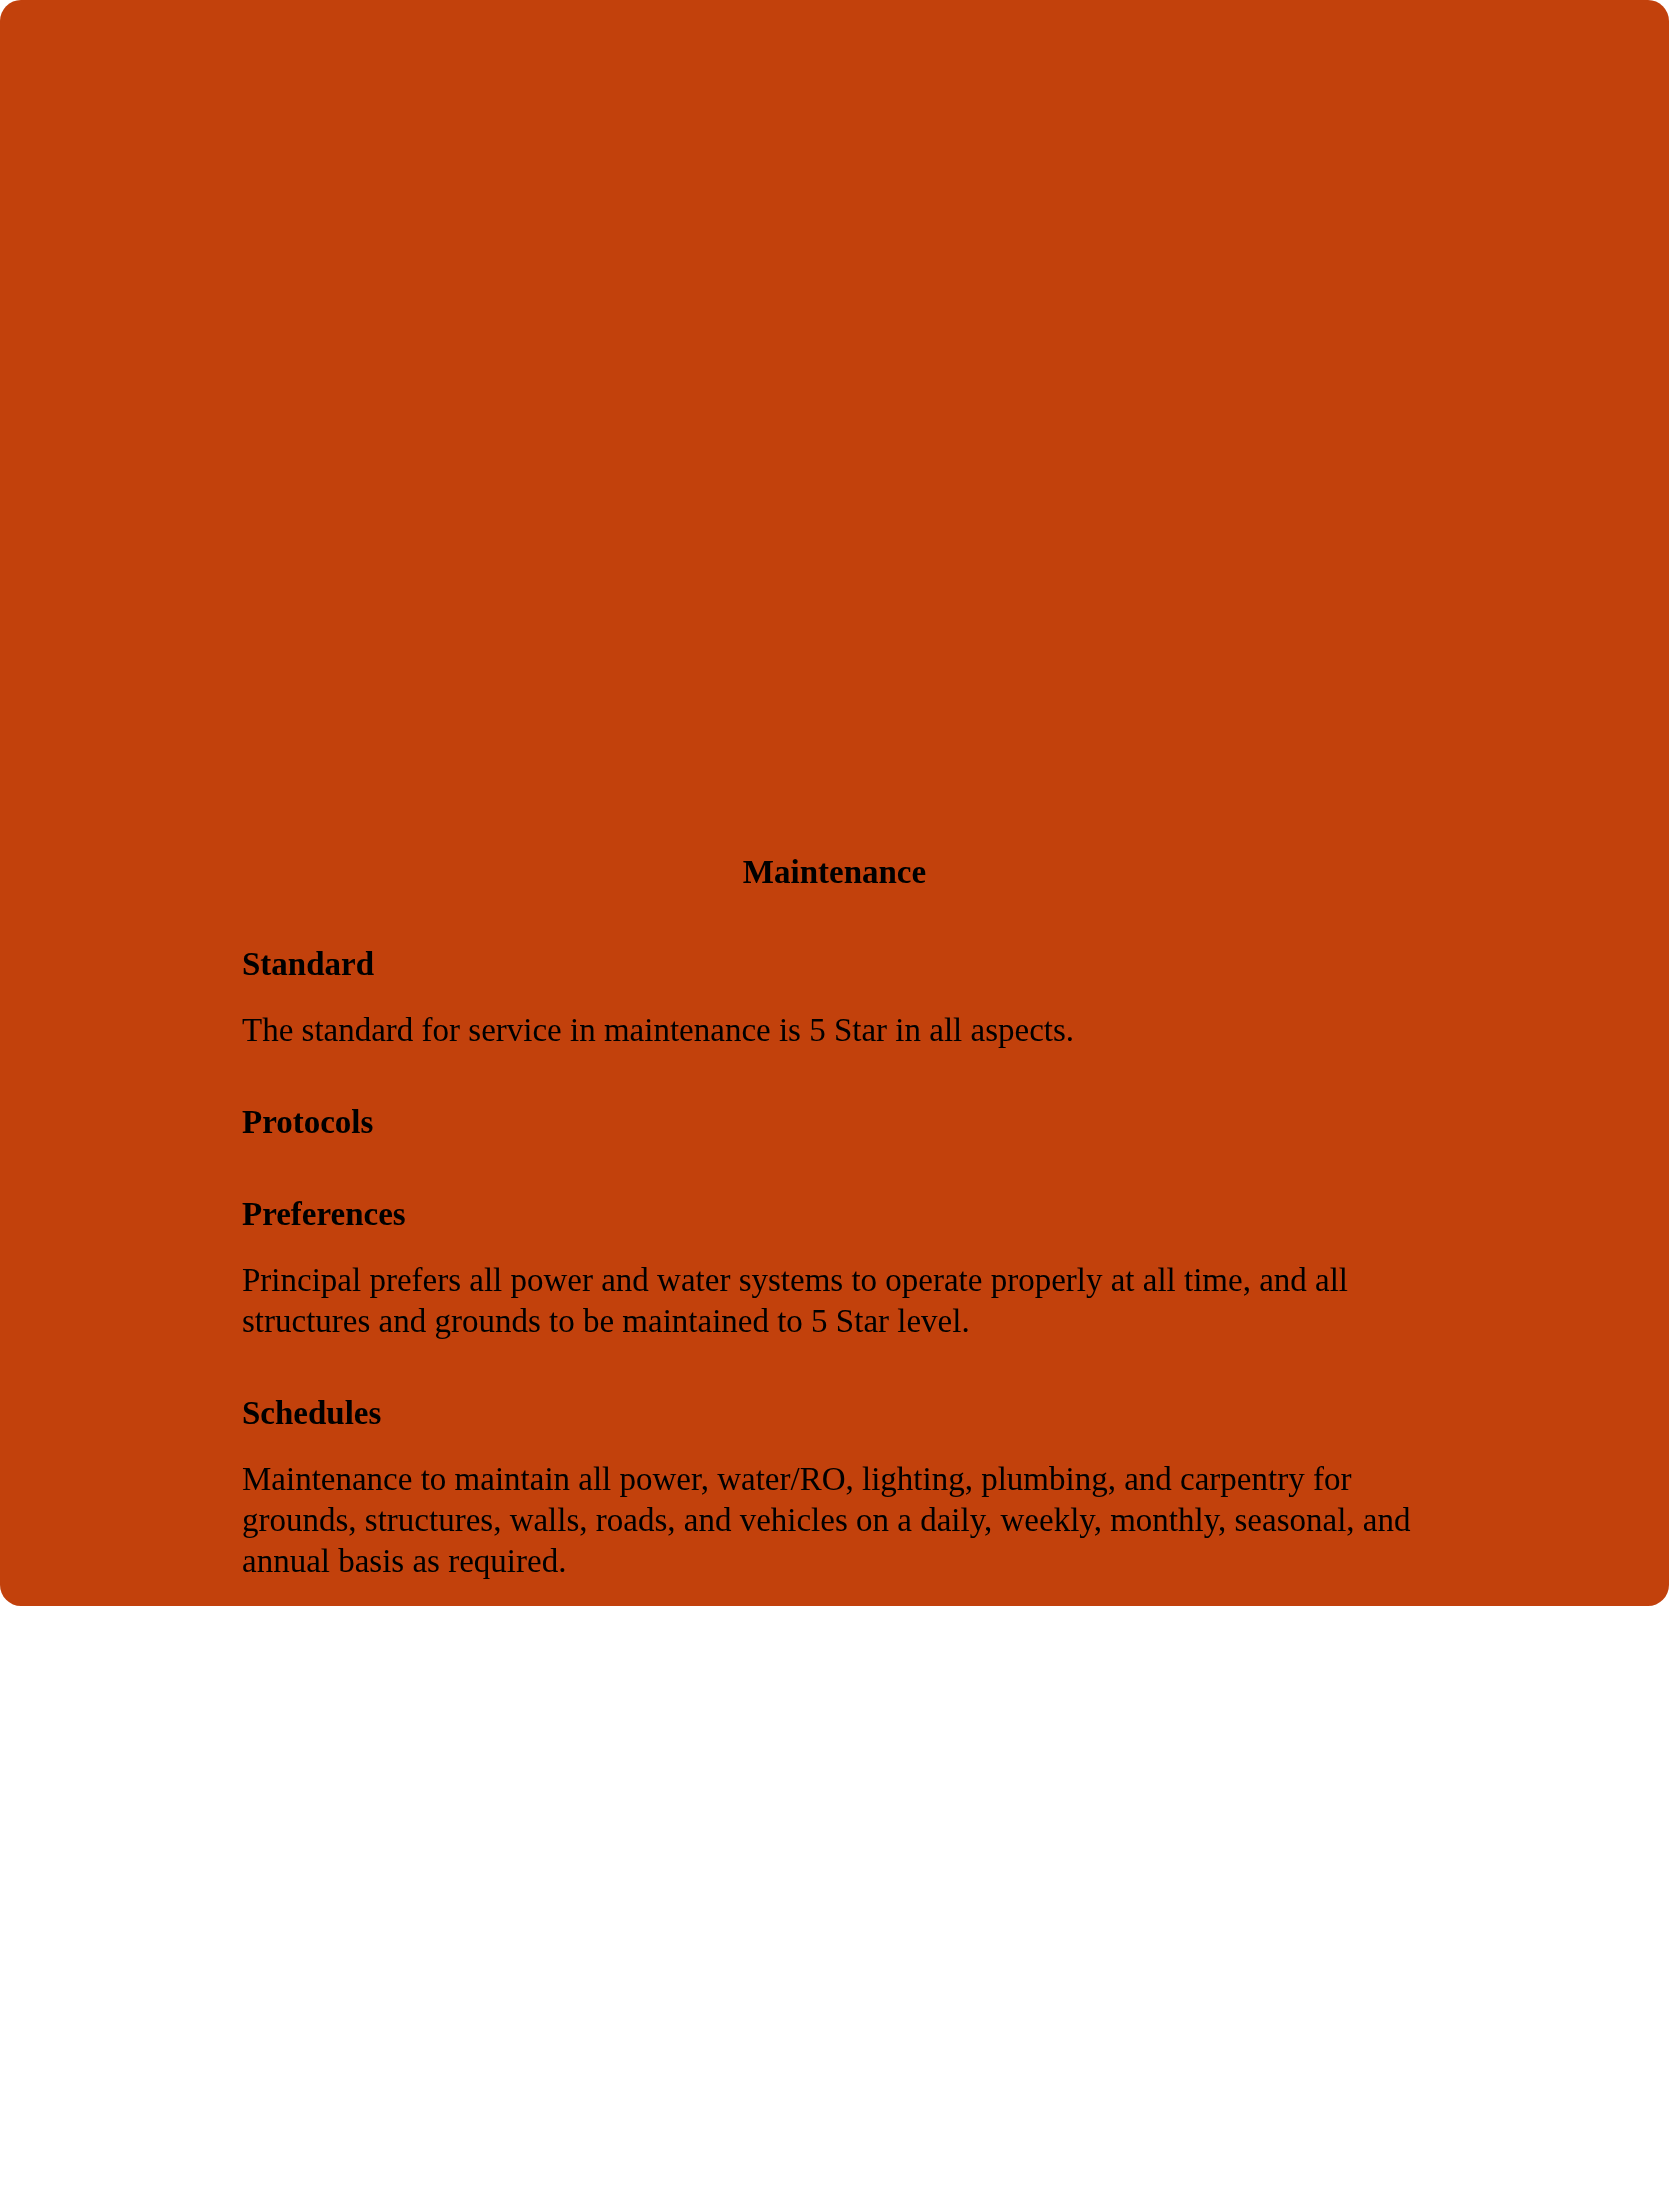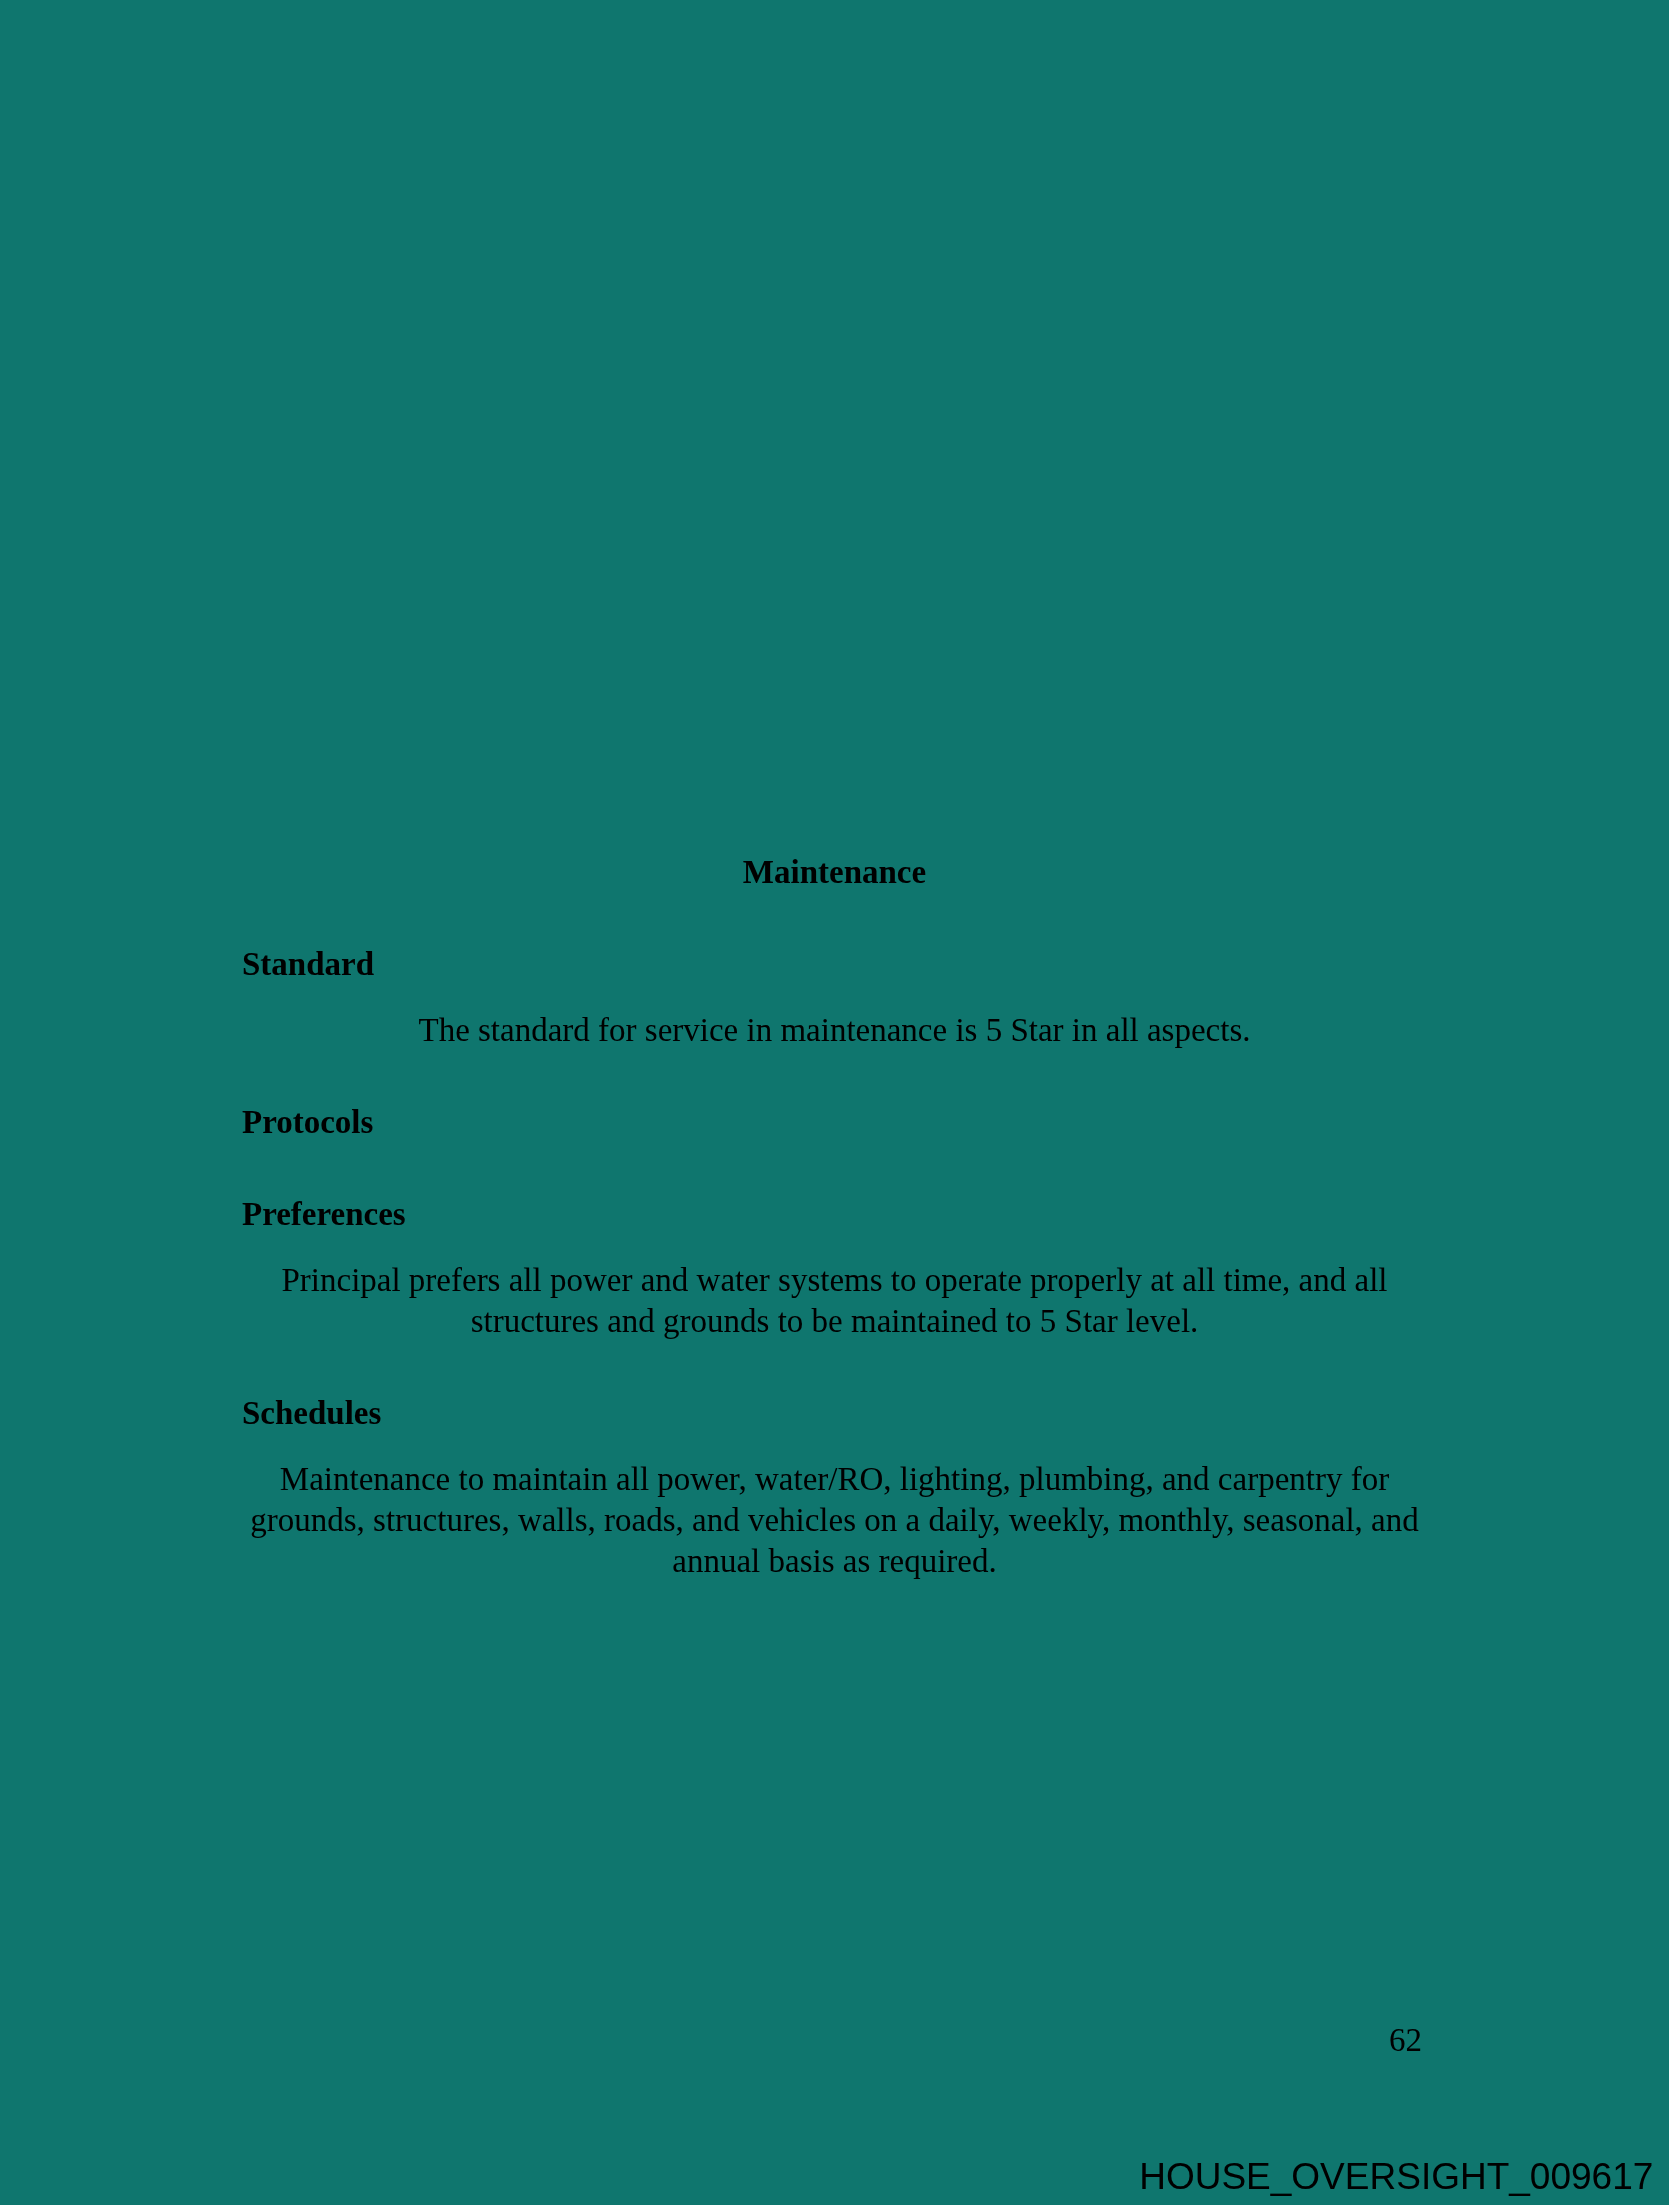--- a/index.html
+++ b/index.html
@@ -3,25 +3,26 @@
 <meta charset="utf-8">
 <style>
   html, body {
     margin: 0;
     padding: 0;
     background: #ffffff;
   }
   .page {
     position: relative;
     width: 1669px;
-    height: 2205px;
-    background: #0f766e;
+    height: 1606px;
+    background: #c2410c;
     color: #000000;
     font-family: "Liberation Serif", "DejaVu Serif", serif;
     overflow: hidden;
+    border-radius: 21px;
   }
   .content {
     position: absolute;
     left: 242px;
     top: 0;
     width: 1185px;
     padding-top: 852px;
   }
   .doc-title {
     margin: 0;
@@ -35,21 +36,21 @@
     font-size: 33px;
     line-height: 41px;
     font-weight: bold;
   }
   .doc-title + .section-heading {
   }
   .para {
     margin: 25px 0 0 0;
     font-size: 33px;
     line-height: 41px;
-    text-align: center;
+    text-align: left;
   }
   .para + .para {
     margin-top: 34px;
   }
   .page-number {
     position: absolute;
     top: 2020px;
     right: 247px;
     font-size: 33px;
     line-height: 41px;

